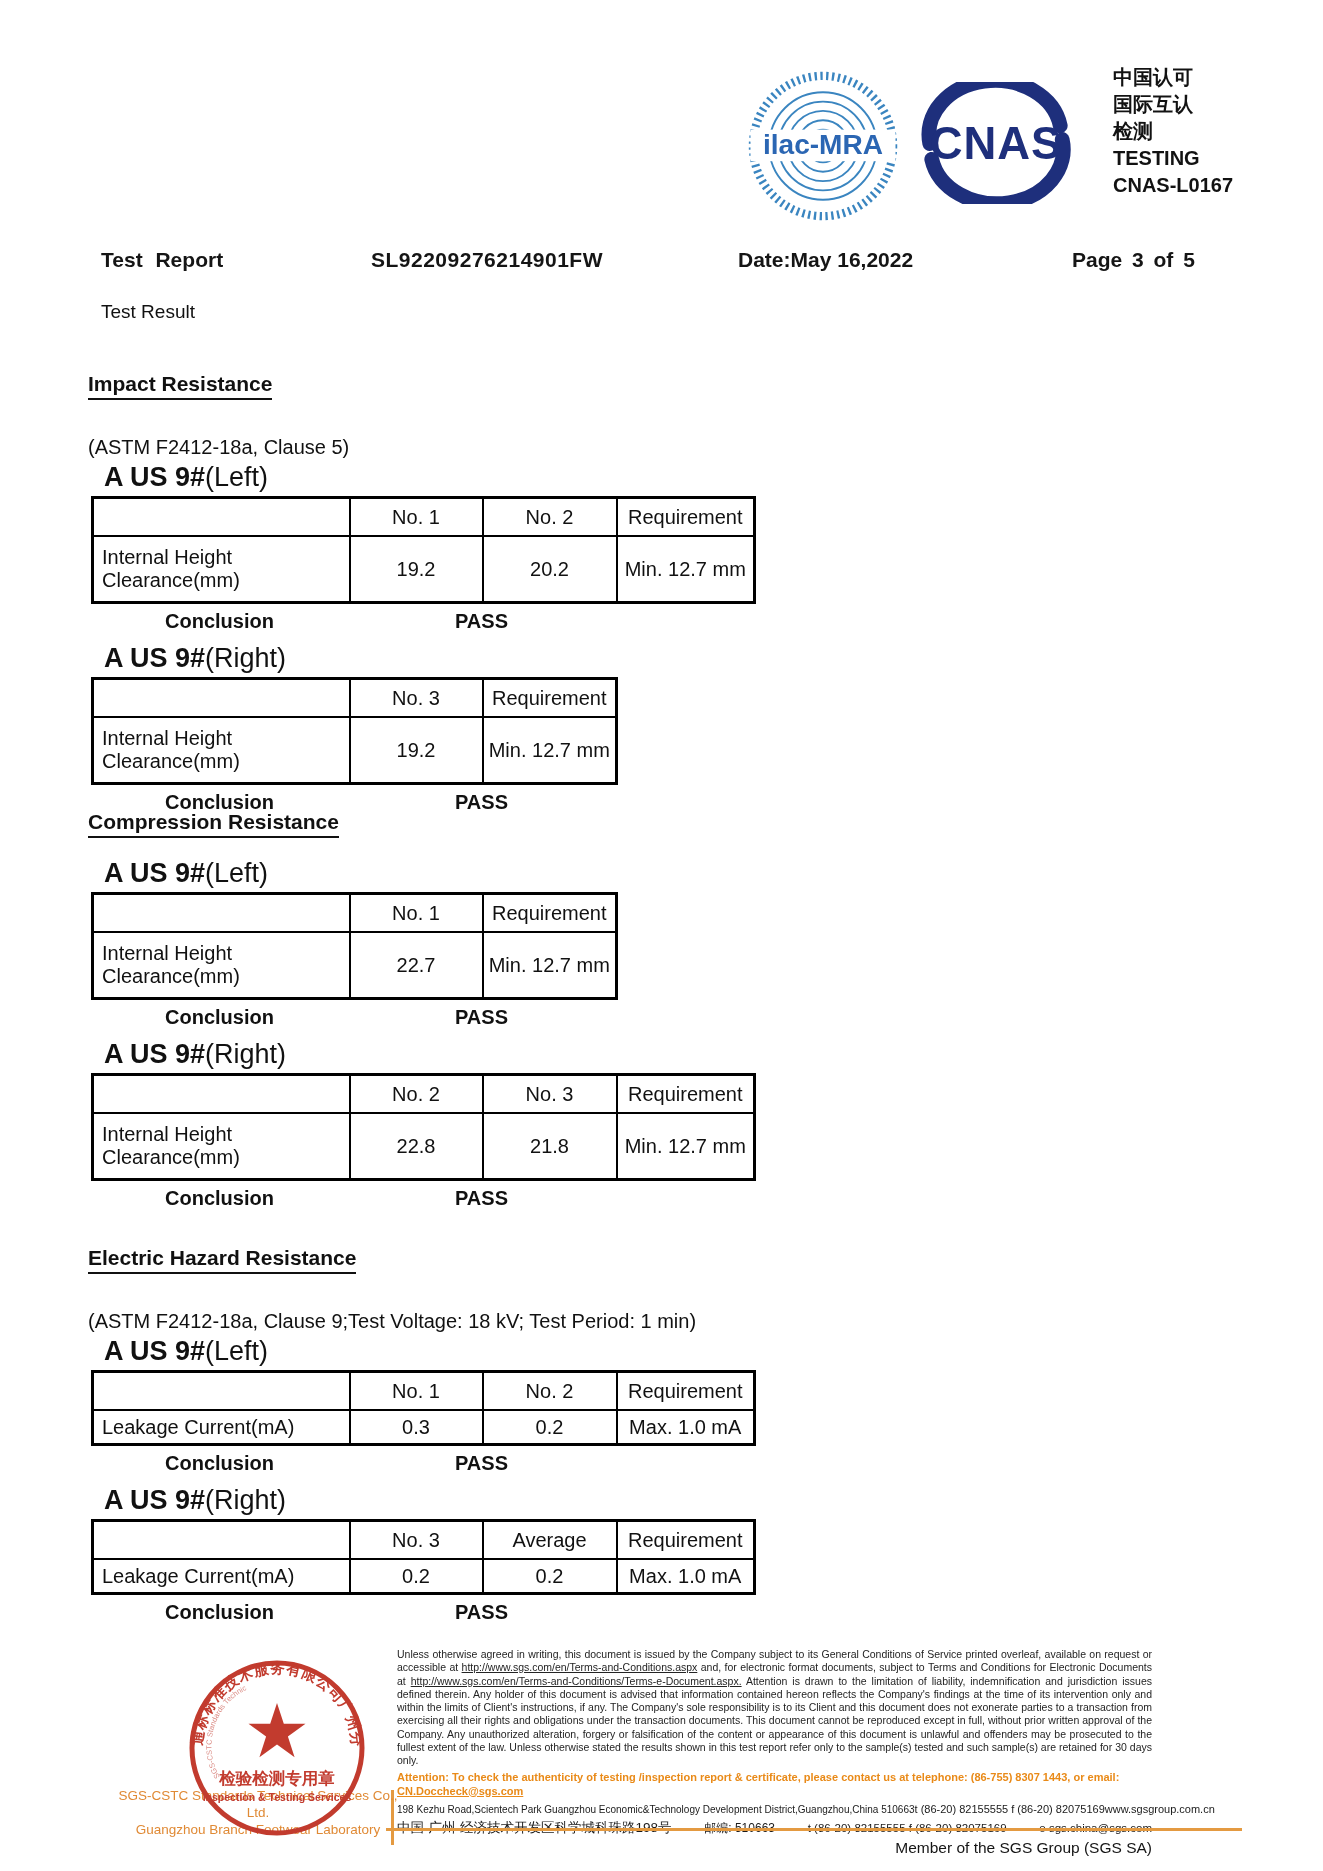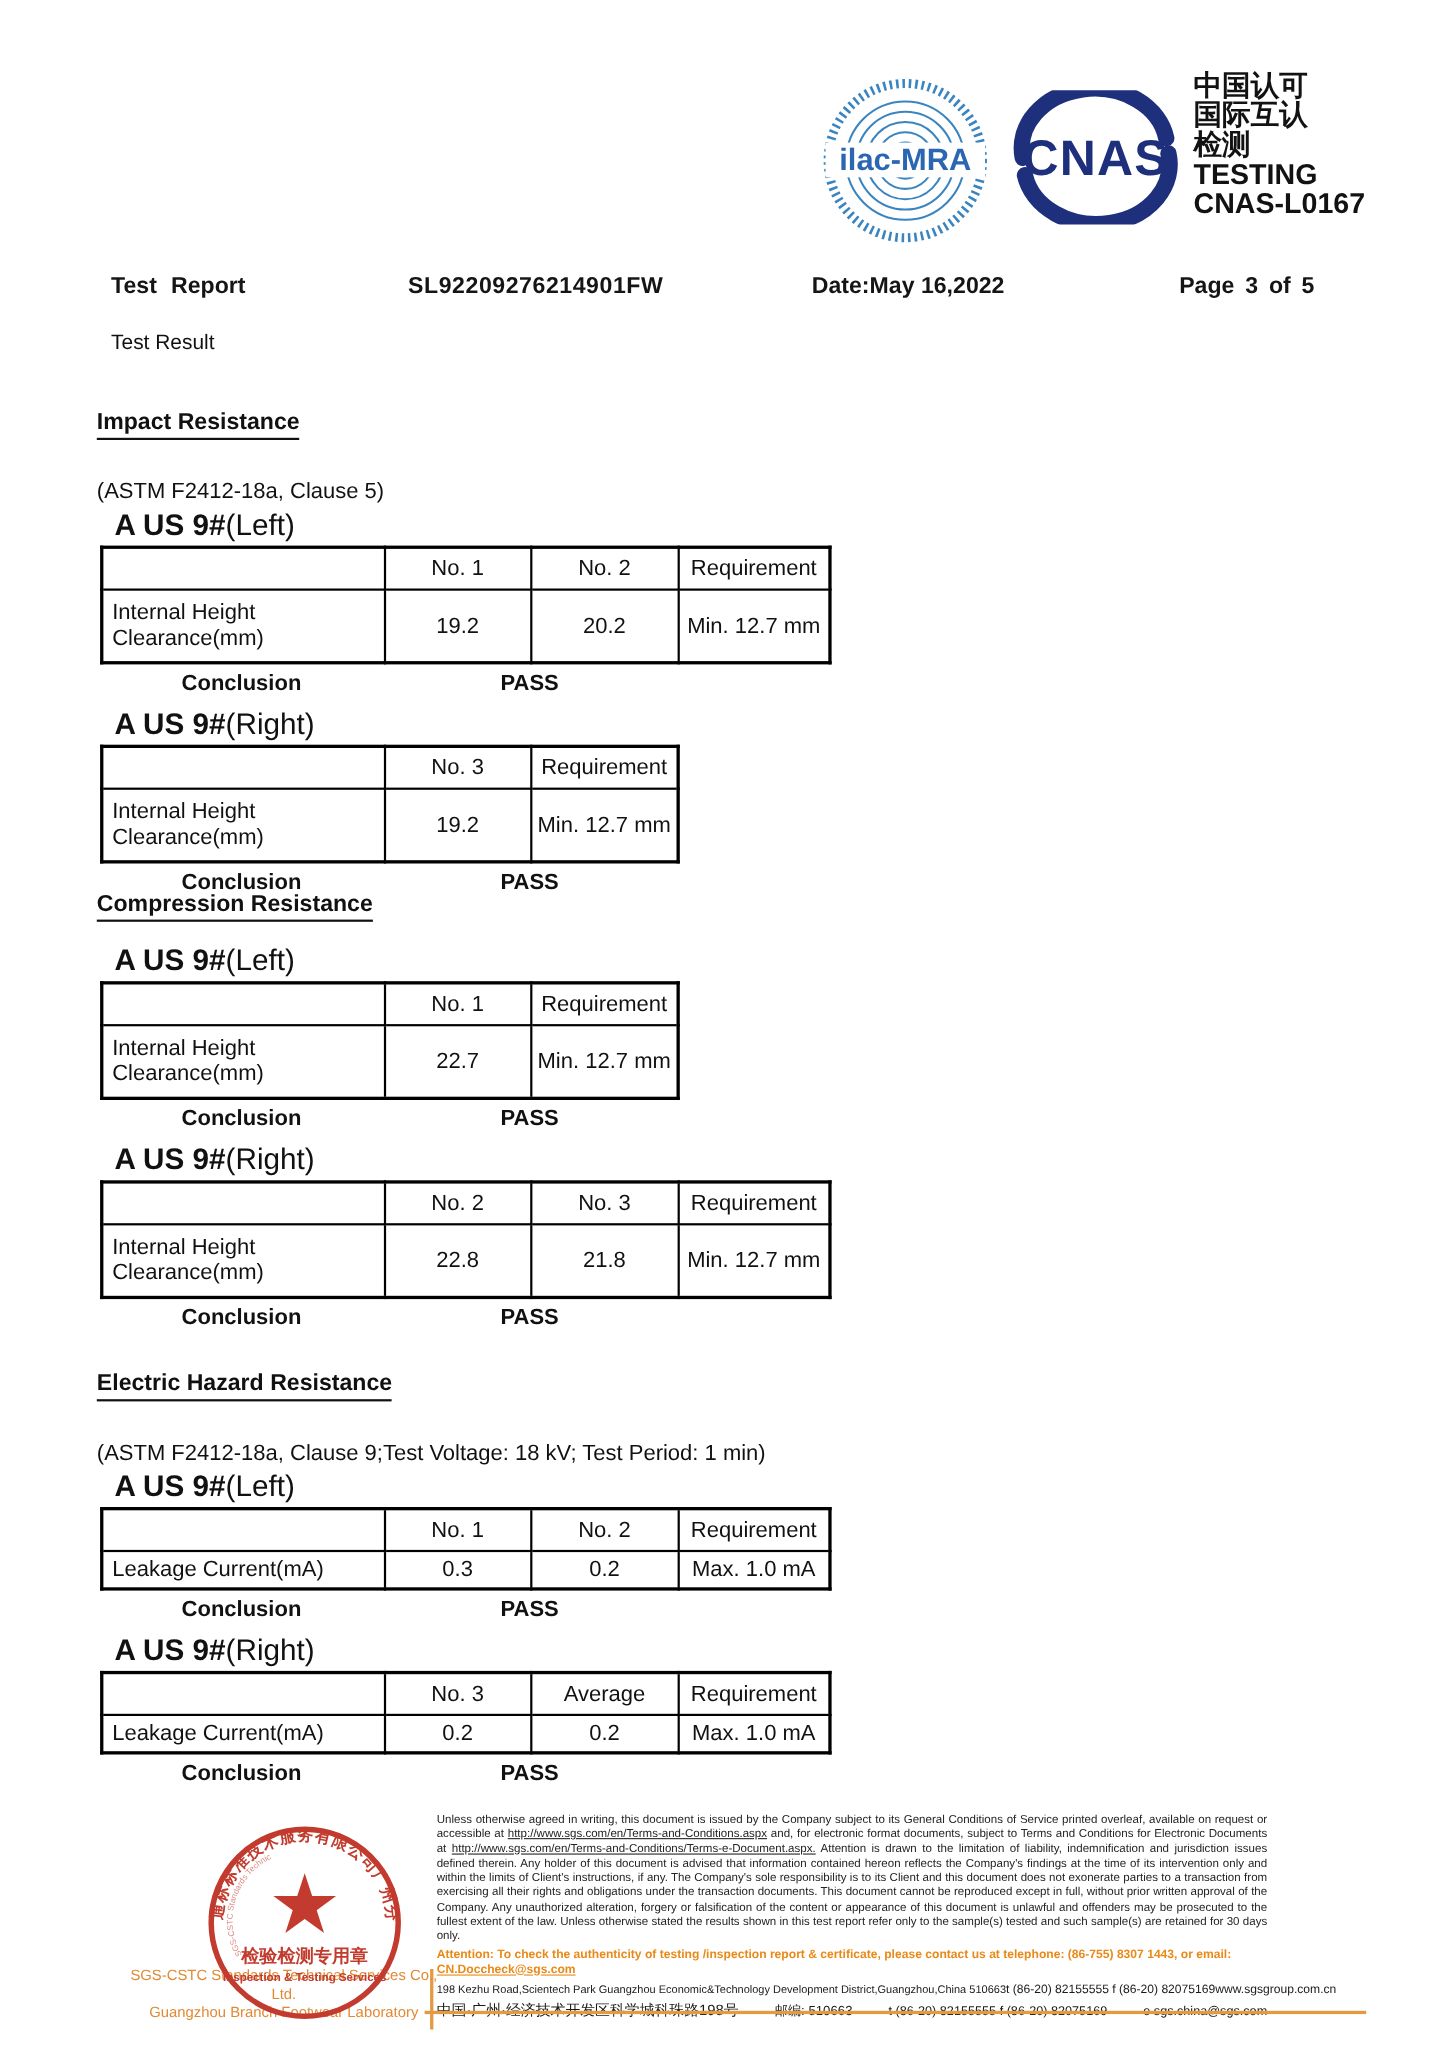--- a/index.html
+++ b/index.html
@@ -10,21 +10,21 @@
   
   .sgs-logo{position:absolute;left:100px;top:50px;width:320px;height:170px;}
   .sgs-text{
     position:absolute;left:38px;top:-14px;font-size:138px;font-weight:bold;color:#8d8d8d;
     letter-spacing:-7px;transform:scaleX(.82);transform-origin:left top;line-height:1;
   }
   .sgs-hline{position:absolute;left:0;top:132px;width:303px;height:3px;background:#e49a41;}
   .sgs-vline{position:absolute;left:260px;top:12px;width:3px;height:143px;background:#e49a41;}
   .ilac-wrap{position:absolute;left:747px;top:70px;width:152px;height:152px;}
   .cnas-wrap{position:absolute;left:912px;top:82px;width:168px;height:102px;}
-  .accred{position:absolute;left:1085px;top:64px;font-size:26px;font-weight:bold;line-height:27px;color:#121212;}
+  .accred{position:absolute;left:1113px;top:64px;font-size:20px;font-weight:bold;line-height:27px;color:#121212;}
   
   .hdr{position:absolute;top:248px;font-size:21px;font-weight:bold;color:#151515;white-space:nowrap;}
   .hdr-title{left:101px;word-spacing:7px;}
   .hdr-no{left:371px;letter-spacing:.5px;}
   .hdr-date{left:738px;}
   .hdr-page{left:1072px;word-spacing:4px;}
   .test-result{position:absolute;left:101px;top:301px;font-size:19px;}
   
   .section{position:absolute;left:88px;width:720px;}
   .sec-impact{top:372px;}
@@ -321,15 +321,16 @@
       <div class="addr2">
         <span>中国·广州·经济技术开发区科学城科珠路198号</span>
         <span class="cnp">邮编: 510663</span>
         <span class="contact">t (86-20) 82155555   f (86-20) 82075169</span>
         <span class="contact">e  sgs.china@sgs.com</span>
       </div>
     </div>
 
     <div class="f-vline"></div>
     <div class="f-hline"></div>
+    <div class="member">Member of the SGS Group (SGS SA)</div>
   </div>
 
 </div>
 
 </body></html>

